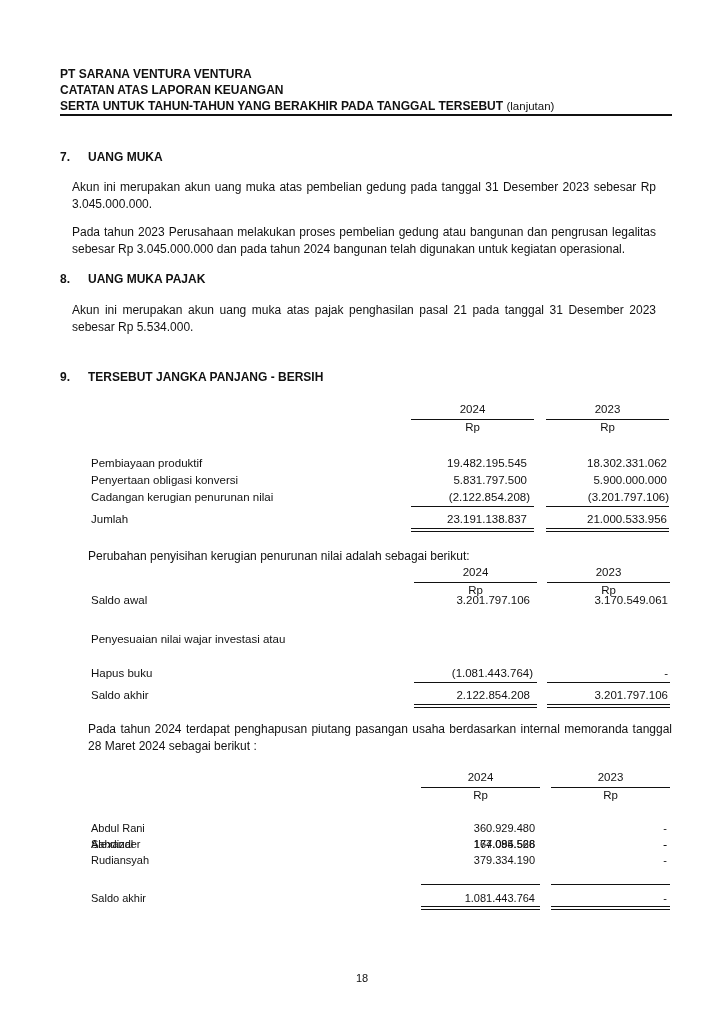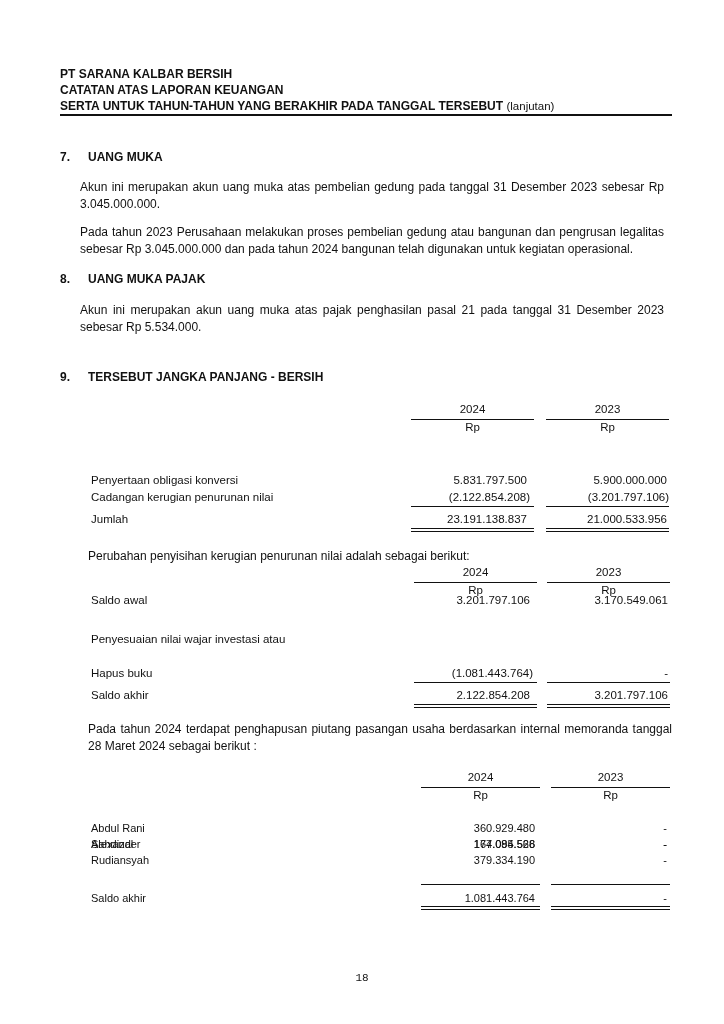--- a/index.html
+++ b/index.html
@@ -3,36 +3,36 @@
   <meta charset="utf-8">
   <style>
     html, body { margin: 0; padding: 0; background: #ffffff; }
     body { width: 724px; height: 1024px; position: relative; overflow: hidden; color: #111; font-family: "Liberation Sans", sans-serif; }
     .abs { position: absolute; }
     .hdr { left: 60px; top: 66px; width: 612px; font-weight: bold; font-size: 12px; line-height: 16px; }
     .hdr .line4 { display: block; border-bottom: 2.5px solid #111; padding-bottom: 0px; }
     .hdr .lanj { font-weight: normal; font-size: 11.5px; }
     .sec-title { font-weight: bold; font-size: 12px; left: 60px; }
     .sec-title .num { display: inline-block; width: 28px; }
-    .para { left: 80px; width: 584px; font-size: 12px; line-height: 17px; text-align: justify; }
+    .para { left: 72px; width: 584px; font-size: 12px; line-height: 17px; text-align: justify; }
     .tbl { font-size: 11.5px; }
     .row { position: absolute; left: 0; width: 100%; height: 16px; line-height: 16px; }
     .lbl { position: absolute; left: 91px; white-space: nowrap; }
     .lbl.indent { left: 110px; }
     .v { position: absolute; text-align: right; white-space: nowrap; }
     .colhdr { position: absolute; text-align: center; }
     .hline { position: absolute; height: 0; border-top: 1px solid #111; }
     .dline { position: absolute; height: 2px; border-top: 1px solid #111; border-bottom: 1px solid #111; }
-    .pageno { left: 0; width: 724px; top: 972px; text-align: center; font-family: Liberation Mono, monospace; font-size: 11px; }
+    .pageno { left: 0; width: 724px; top: 972px; text-align: center; font-family: Liberation Sans, sans-serif; font-size: 11px; }
   </style>
 </head>
 <body>
 
 <div class="abs hdr">
-  <div>PT SARANA KALBAR BERSIH</div>
+  <div>PT SARANA VENTURA VENTURA</div>
   <div>CATATAN ATAS LAPORAN KEUANGAN</div>
   <span class="line4"><span>SERTA UNTUK TAHUN-TAHUN YANG BERAKHIR PADA TANGGAL TERSEBUT</span> <span class="lanj">(lanjutan)</span></span>
 </div>
 
 <div class="abs sec-title" style="top:150px;">
   <span class="num">7.</span><span>UANG MUKA</span>
 </div>
 <div class="abs para" style="top:179px;">Akun ini merupakan akun uang muka atas pembelian gedung pada tanggal 31 Desember 2023 sebesar Rp 3.045.000.000.</div>
 <div class="abs para" style="top:224px;">Pada tahun 2023 Perusahaan melakukan proses pembelian gedung atau bangunan dan pengrusan legalitas sebesar Rp 3.045.000.000 dan pada tahun 2024 bangunan telah digunakan untuk kegiatan operasional.</div>
 
@@ -46,20 +46,25 @@
 </div>
 
 <div class="abs tbl" style="left:0; top:0; width:724px; height:1024px; pointer-events:none;">
   <div class="colhdr" style="left:411px; width:123px; top:403px;">2024</div>
   <div class="colhdr" style="left:546px; width:123px; top:403px;">2023</div>
   <div class="hline" style="left:411px; width:123px; top:419px;"></div>
   <div class="hline" style="left:546px; width:123px; top:419px;"></div>
   <div class="colhdr" style="left:411px; width:123px; top:421px;">Rp</div>
   <div class="colhdr" style="left:546px; width:123px; top:421px;">Rp</div>
 
+  <div class="row" style="top:455px;">
+    <span class="lbl">Pembiayaan produktif</span>
+    <span class="v" style="left:411px; width:116px;">19.482.195.545</span>
+    <span class="v" style="left:546px; width:121px;">18.302.331.062</span>
+  </div>
   <div class="row" style="top:472px;">
     <span class="lbl">Penyertaan obligasi konversi</span>
     <span class="v" style="left:411px; width:116px;">5.831.797.500</span>
     <span class="v" style="left:546px; width:121px;">5.900.000.000</span>
   </div>
   <div class="row" style="top:489px;">
     <span class="lbl">Cadangan kerugian penurunan nilai</span>
     <span class="v" style="left:411px; width:119px;">(2.122.854.208)</span>
     <span class="v" style="left:546px; width:123px;">(3.201.797.106)</span>
   </div>

